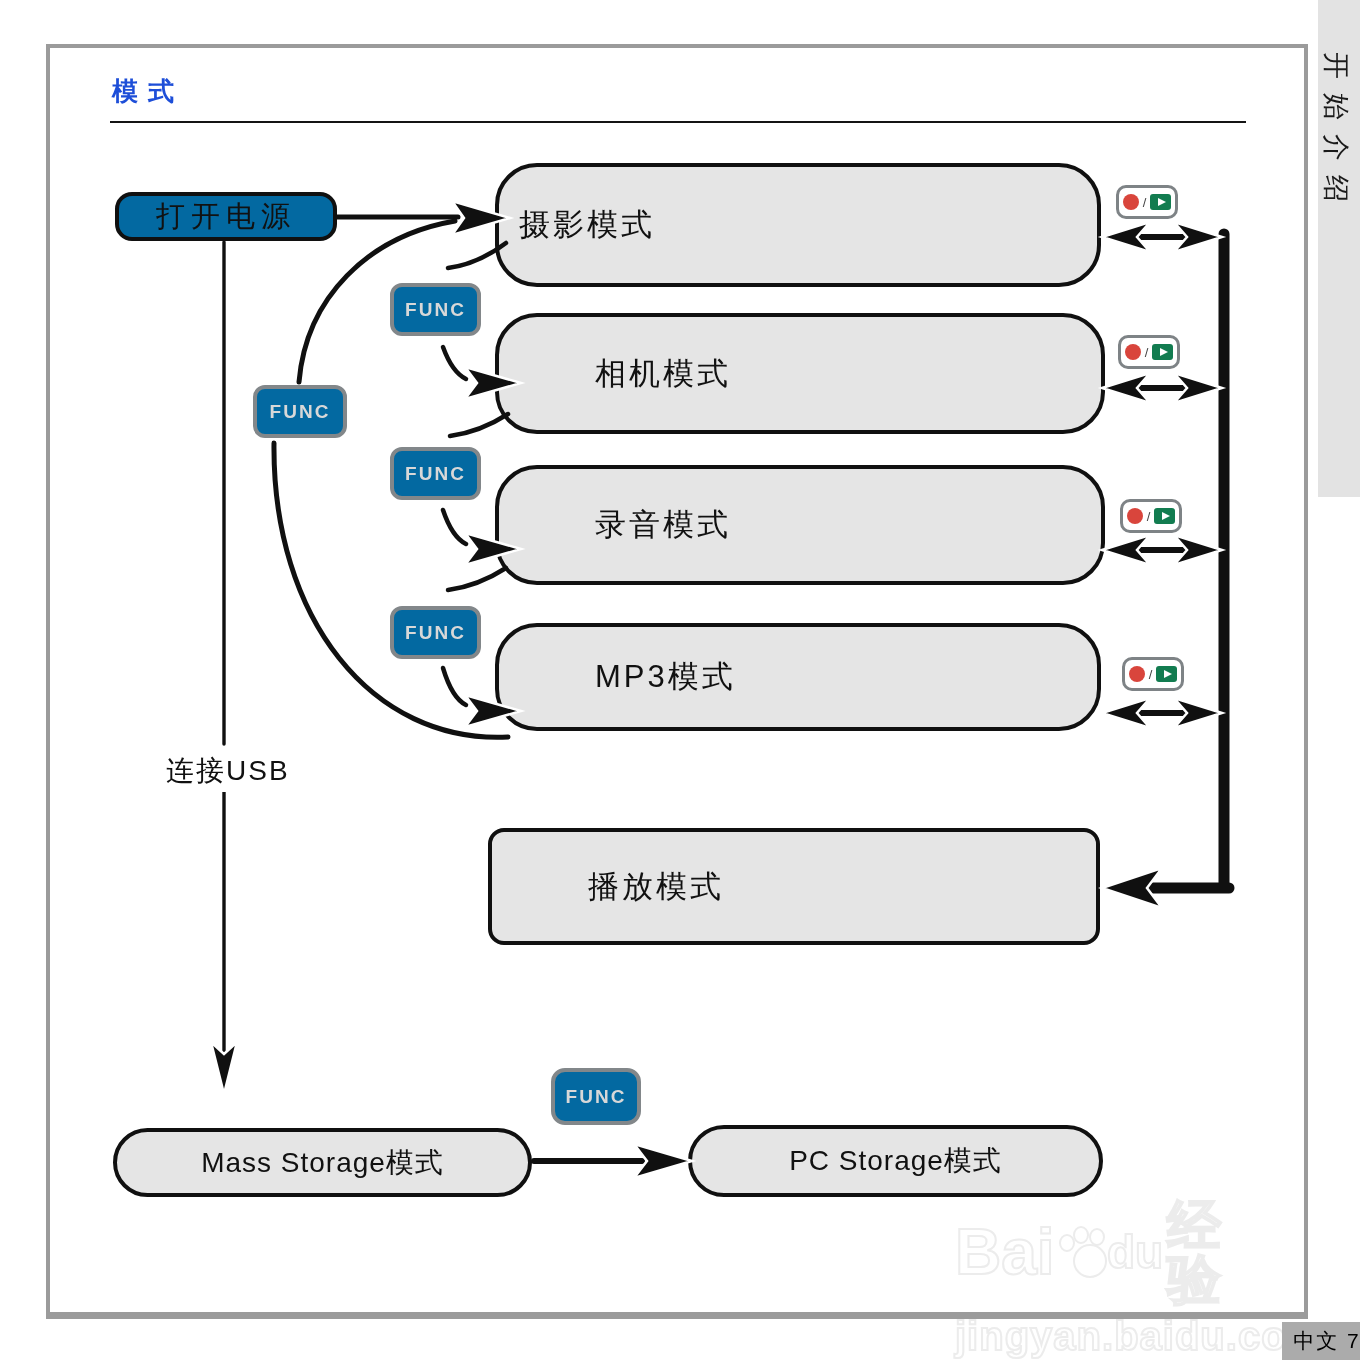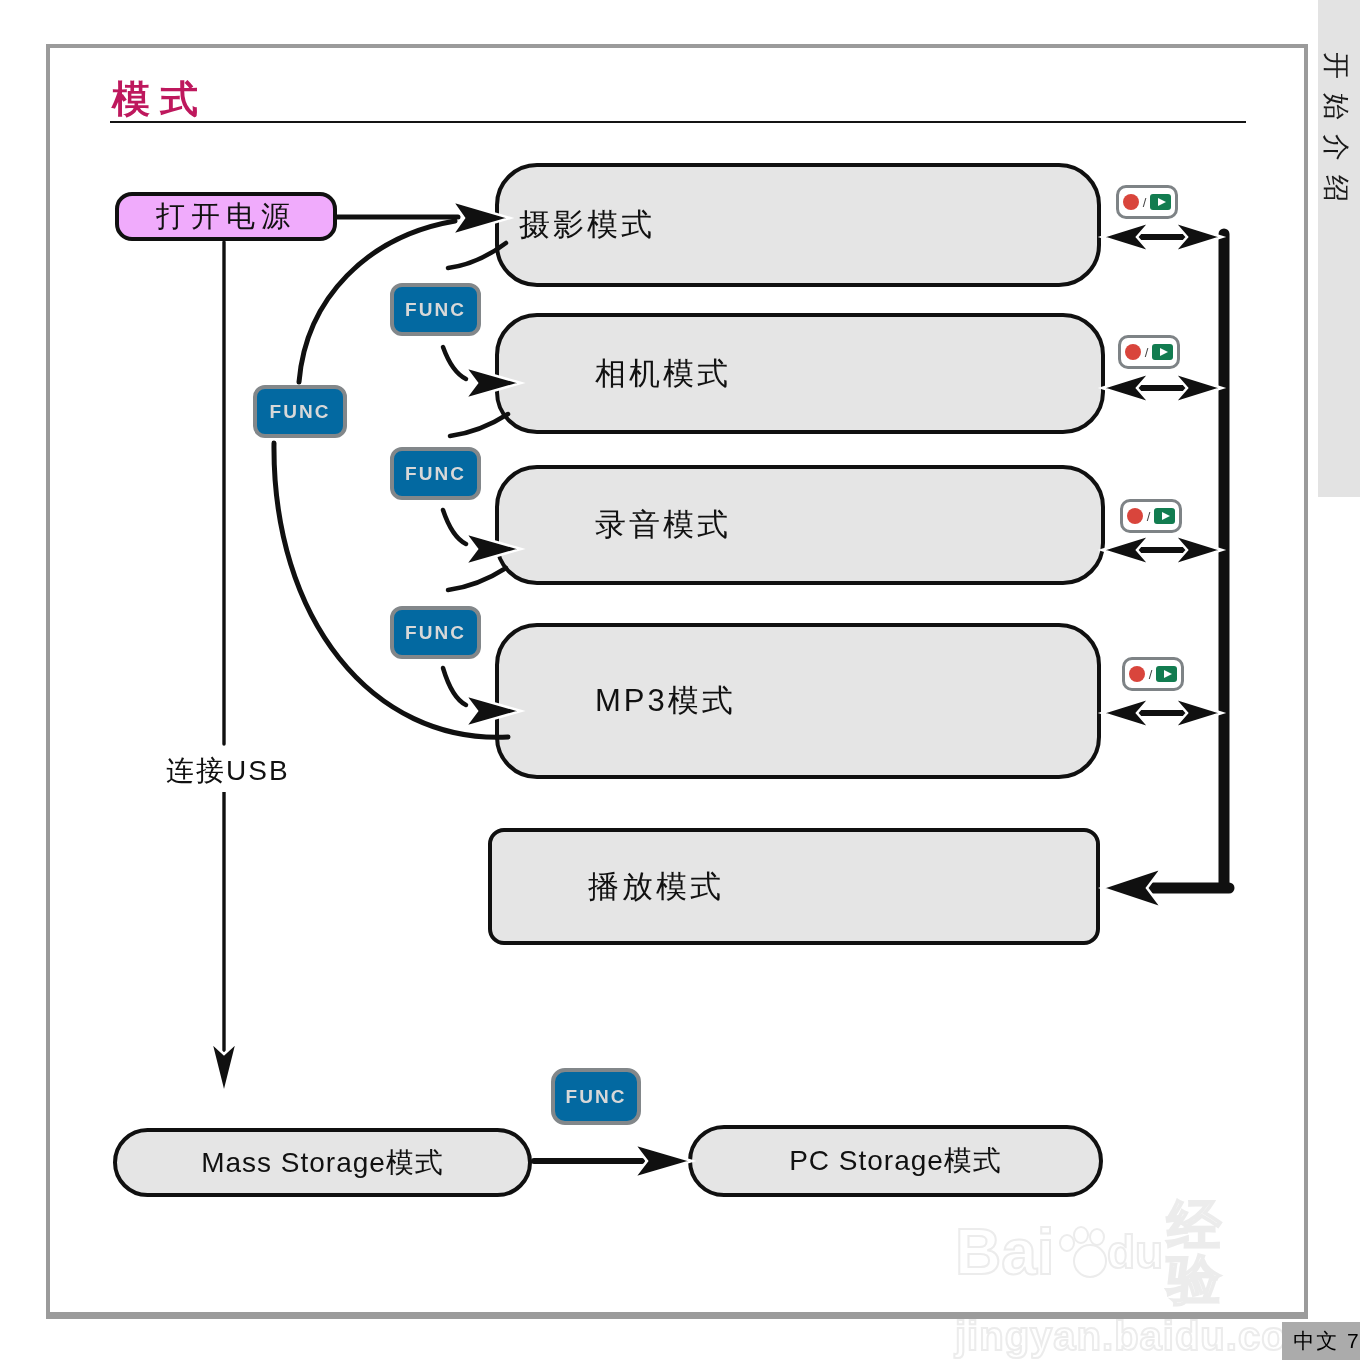--- a/index.html
+++ b/index.html
@@ -9,37 +9,37 @@
   
   .frame{position:absolute;left:46px;top:44px;width:1254px;height:1264px;
          border:4px solid #9b9b9b;border-bottom-width:7px;background:#fff;}
 
   
   .side-tab{position:absolute;left:1318px;top:0;width:42px;height:497px;background:#e3e3e3;}
   .side-tab span{position:absolute;left:36px;top:52px;transform:rotate(90deg);
          transform-origin:0 0;white-space:nowrap;font-size:27px;letter-spacing:14px;color:#1a1a1a;}
 
   
-  .title{position:absolute;left:112px;top:74px;font-size:38px;font-weight:600;letter-spacing:10px;color:#be185d;}
+  .title{position:absolute;left:112px;top:74px;font-size:26px;font-weight:600;letter-spacing:10px;color:#1d4ed8;}
   .title-rule{position:absolute;left:110px;top:121px;width:1136px;height:2px;background:#141414;}
 
   
   .node{position:absolute;box-sizing:border-box;background:#e5e5e5;border:4px solid #101010;
         display:flex;align-items:center;z-index:1;}
   .mode{border-radius:42px;font-size:31px;letter-spacing:3px;padding-left:96px;}
   .pill{border-radius:36px;justify-content:center;font-size:28px;letter-spacing:1px;}
-  .power{position:absolute;left:115px;top:192px;width:222px;height:49px;background:#f0abfc;
+  .power{position:absolute;left:115px;top:192px;width:222px;height:49px;background:#0369a1;
          border:4px solid #101010;border-radius:17px;box-sizing:border-box;
          display:flex;align-items:center;justify-content:center;
          font-size:29px;letter-spacing:6px;z-index:1;}
 
   .m0{left:495px;top:163px;width:606px;height:124px;padding-left:20px;}
   .m1{left:495px;top:313px;width:610px;height:121px;}
   .m2{left:495px;top:465px;width:610px;height:120px;text-align:center;}
-  .m3{left:495px;top:623px;width:606px;height:156px;}
+  .m3{left:495px;top:623px;width:606px;height:108px;}
   .m4{left:488px;top:828px;width:612px;height:117px;border-radius:16px;}
   .ms{left:113px;top:1128px;width:419px;height:69px;}
   .pc{left:688px;top:1125px;width:415px;height:72px;}
 
   
   .func{position:absolute;box-sizing:border-box;background:#0369a1;border:4px solid #82878a;
         border-radius:12px;color:#d8d8d8;font-size:19px;font-weight:bold;letter-spacing:2px;
         display:flex;align-items:center;justify-content:center;z-index:3;}
   .fL{left:253px;top:385px;width:94px;height:53px;}
   .f1{left:390px;top:283px;width:91px;height:53px;}

